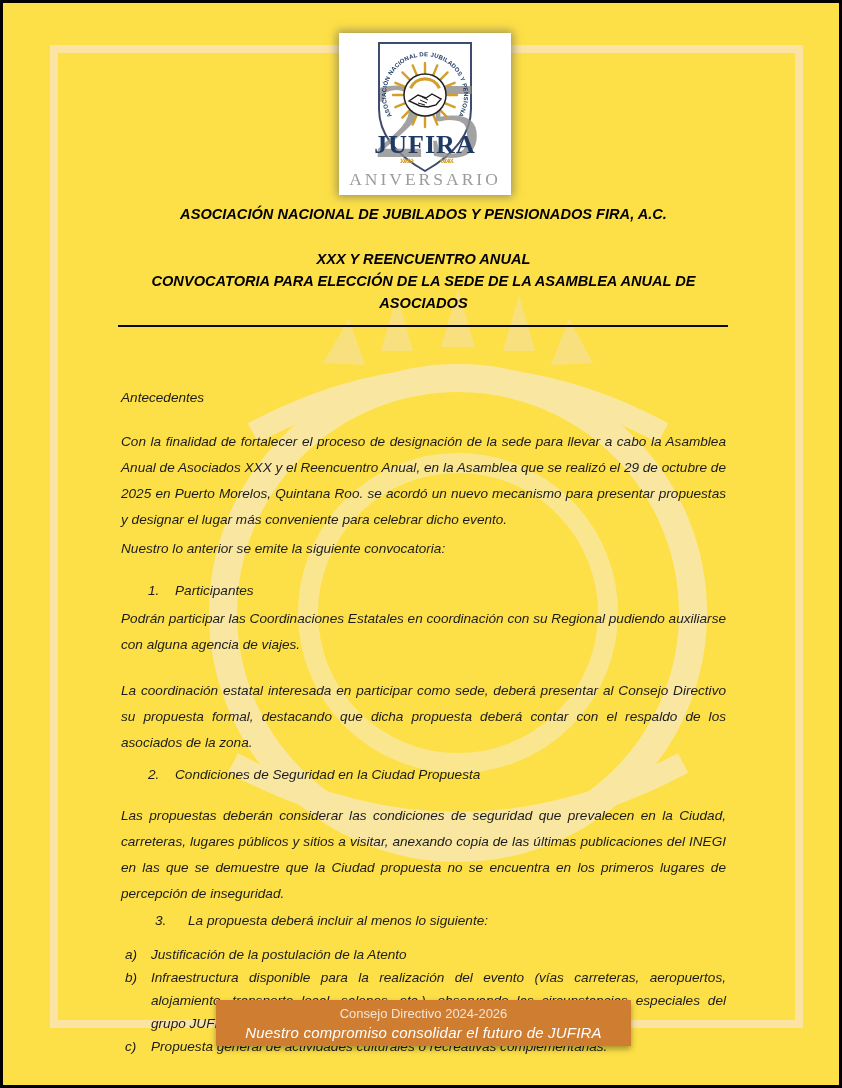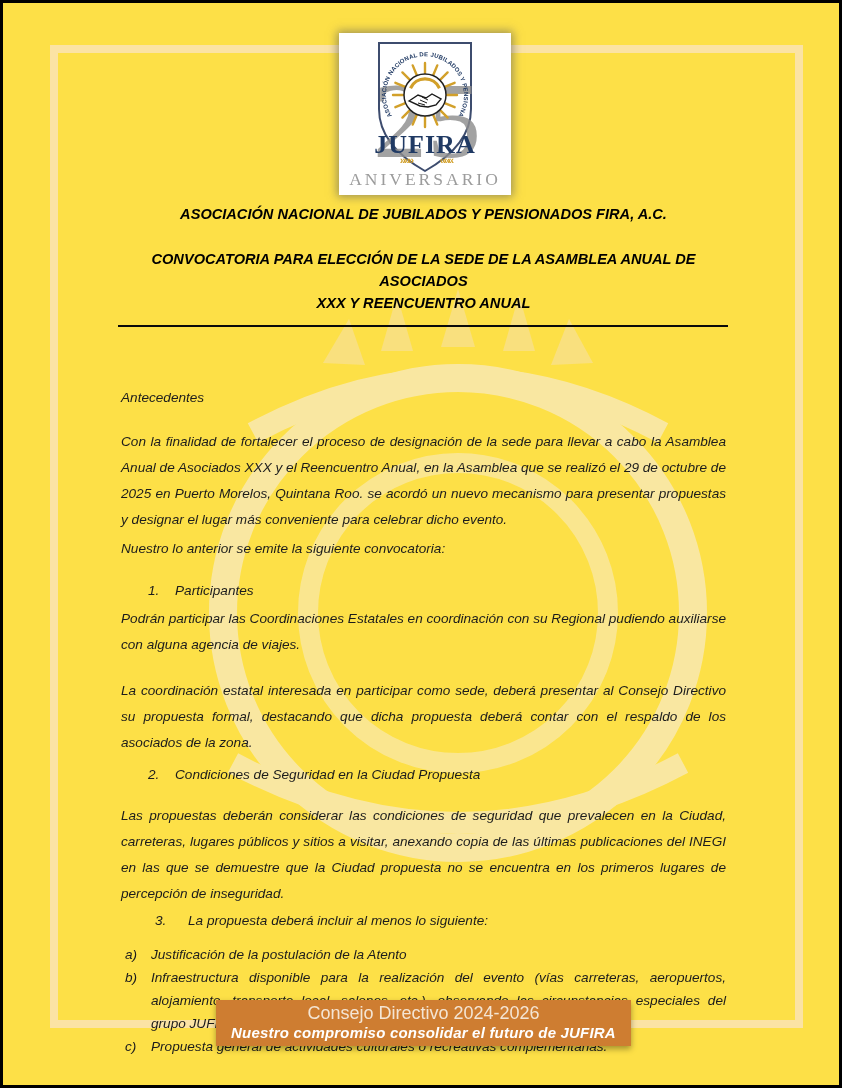--- a/index.html
+++ b/index.html
@@ -43,22 +43,22 @@
   .abc{display:flex;line-height:23px;}
   .abc .marker{flex:none;margin-left:4px;width:26px;}
   .abc .txt{flex:1;text-align:justify;}
   .item .txt{flex:1;}
   
   .banner{
     position:absolute;left:213px;top:997px;width:415px;height:46px;
     box-sizing:border-box;padding-top:4px;background:#CE7D31;z-index:3;
     text-align:center;box-shadow:0 3px 6px rgba(0,0,0,.35);
   }
-  .banner .l1{font-size:18px;line-height:19px;color:#F4E5D4;}
-  .banner .l2{font-size:15px;line-height:20px;color:#fff;font-weight:bold;font-style:italic;letter-spacing:.2px;}
+  .banner .l1{font-size:13px;line-height:19px;color:#F4E5D4;}
+  .banner .l2{font-size:15px;line-height:20px;color:#fff;font-weight:normal;font-style:italic;letter-spacing:.2px;}
 </style>
 </head>
 <body>
 
 <div class="page">
 
   <svg class="wm" width="842" height="1088" aria-hidden="true">
     <g fill="none" stroke="#F8ECD2" opacity="0.65">
       <circle cx="455" cy="610" r="235" stroke-width="28"></circle>
       <circle cx="455" cy="610" r="150" stroke-width="20" opacity="0.8"></circle>
@@ -125,22 +125,22 @@
       <text x="67" y="131" text-anchor="middle" font-size="11" font-weight="bold" letter-spacing="-2" fill="#D2A02A">»»»</text>
       <text x="107" y="131" text-anchor="middle" font-size="11" font-weight="bold" letter-spacing="-2" fill="#D2A02A">«««</text>
 
       <text x="86" y="152" text-anchor="middle" font-family="Liberation Serif, serif" font-size="17.5" letter-spacing="3" fill="#9C9C9C">ANIVERSARIO</text>
     </svg>
   </div>
 
   <div class="main">
     <div class="h1">ASOCIACIÓN NACIONAL DE JUBILADOS Y PENSIONADOS FIRA, A.C.</div>
     <div class="h2">
+      <div>XXX Y REENCUENTRO ANUAL</div>
       <div>CONVOCATORIA PARA ELECCIÓN DE LA SEDE DE LA ASAMBLEA ANUAL DE ASOCIADOS</div>
-      <div>XXX Y REENCUENTRO ANUAL</div>
     </div>
     <div class="rule"></div>
 
     <div class="label">Antecedentes</div>
     <div class="p1">Con la finalidad de fortalecer el proceso de designación de la sede para llevar a cabo la Asamblea Anual de Asociados XXX y el Reencuentro Anual, en la Asamblea que se realizó el 29 de octubre de 2025 en Puerto Morelos, Quintana Roo. se acordó un nuevo mecanismo para presentar propuestas y designar el lugar más conveniente para celebrar dicho evento.</div>
     <div class="p2">Nuestro lo anterior se emite la siguiente convocatoria:</div>
 
     <div class="item num it1">
       <span class="marker">1.</span>
       <span class="txt">Participantes</span>

